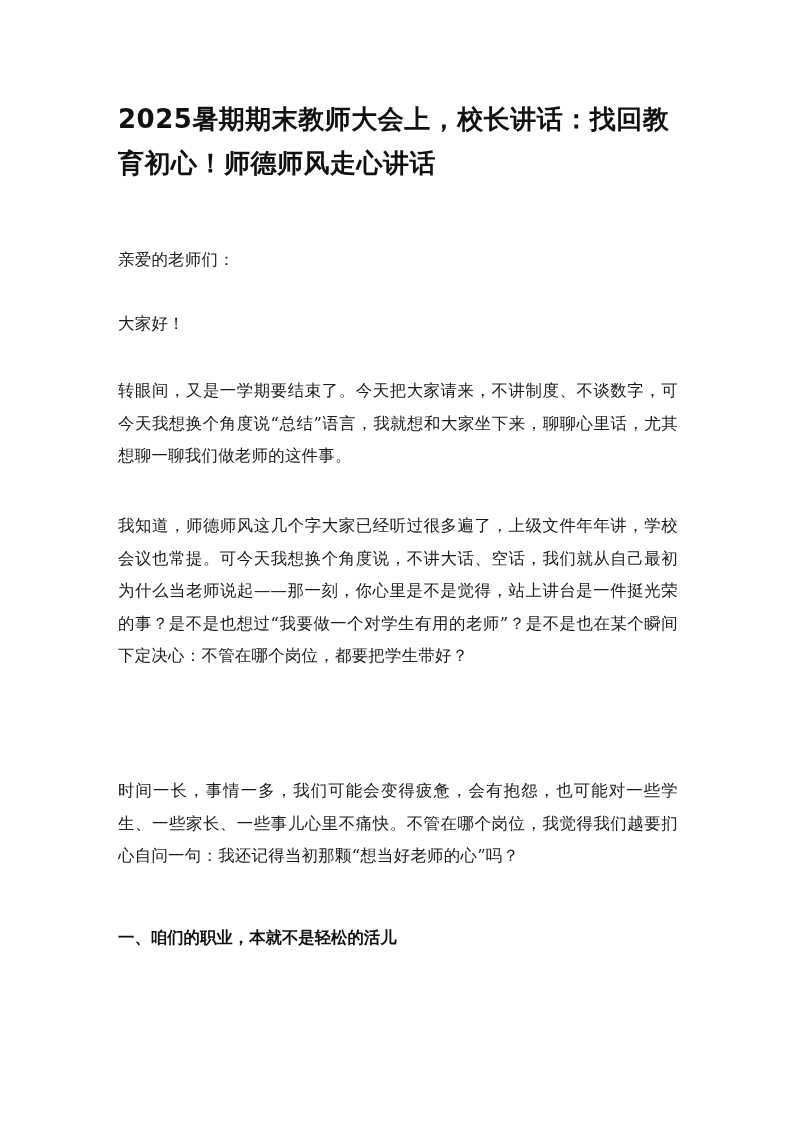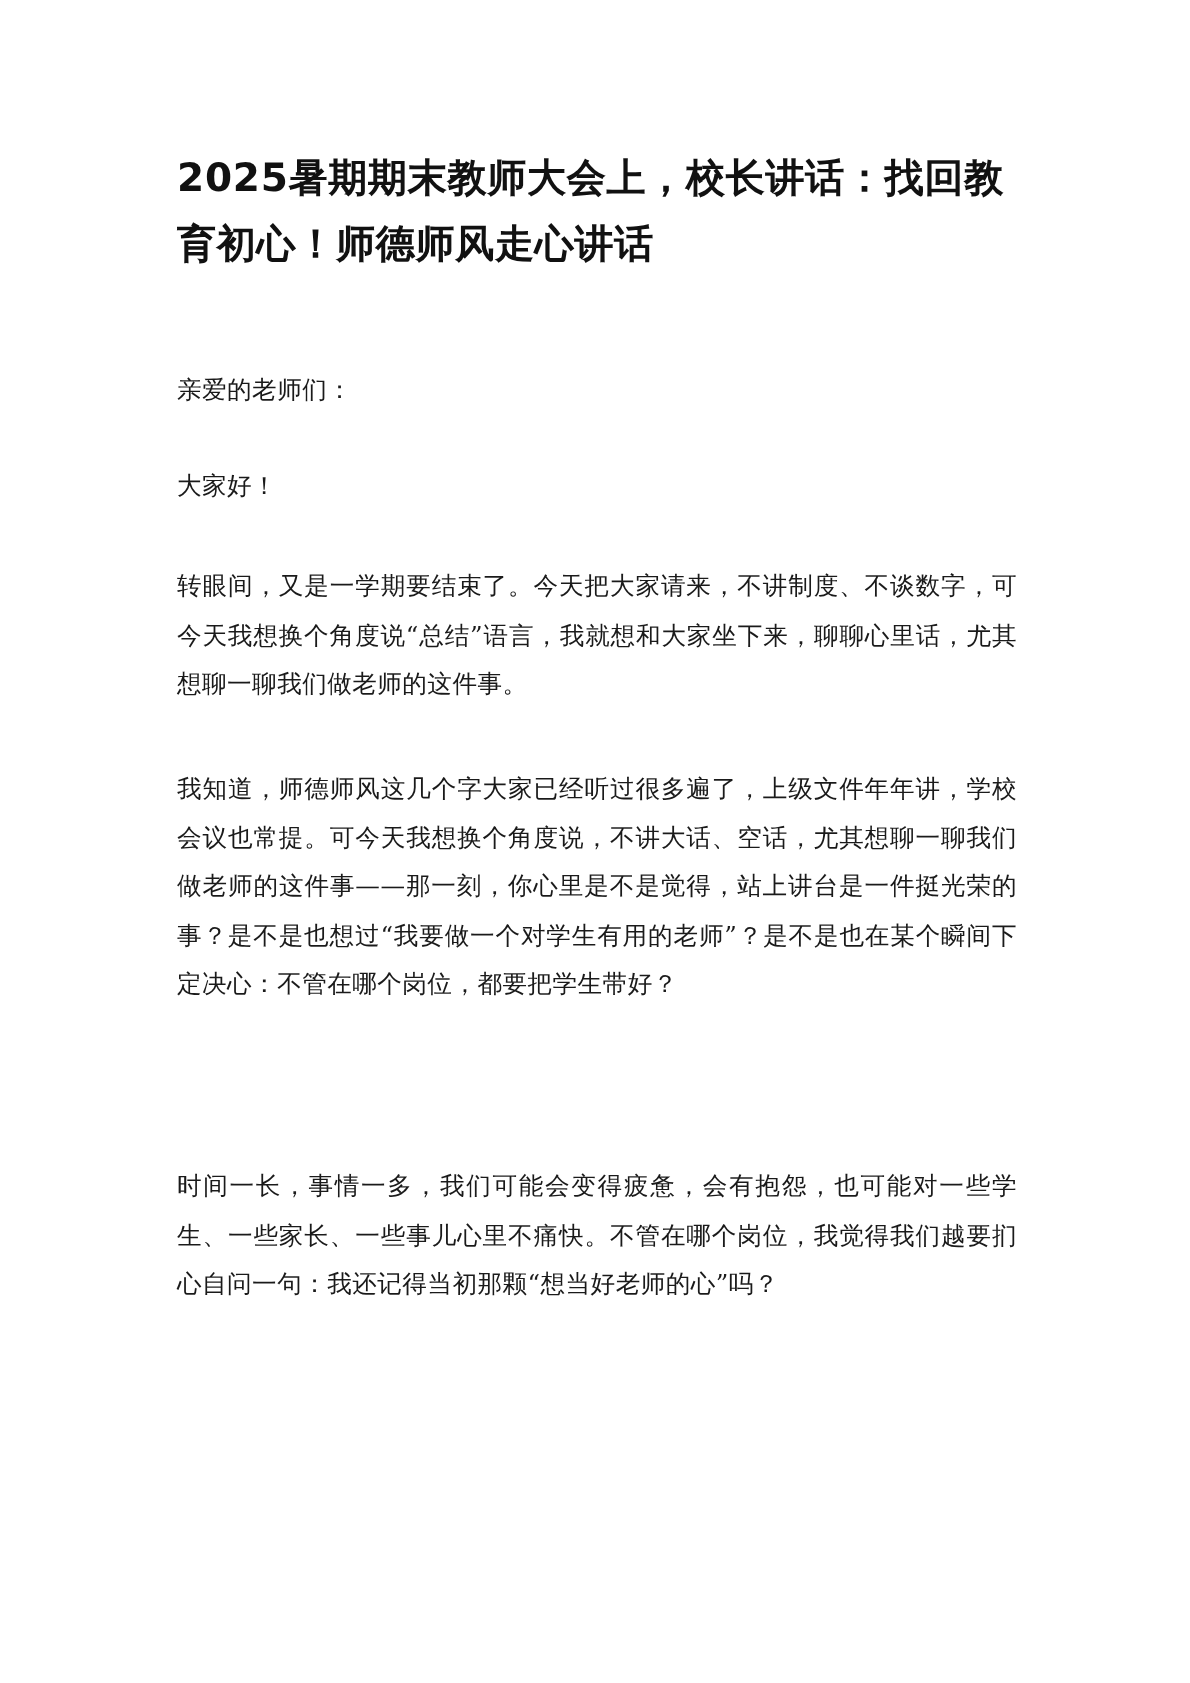--- a/index.html
+++ b/index.html
@@ -61,16 +61,17 @@
   </style>
 </head>
 <body>
 
 <div class="page">
   <h1 class="title">2025暑期期末教师大会上，校长讲话：找回教育初心！师德师风走心讲话</h1>
 
   <p class="body-text" style="top:244px;">亲爱的老师们：</p>
   <p class="body-text" style="top:308px;">大家好！</p>
   <p class="body-text" style="top:375px;">转眼间，又是一学期要结束了。今天把大家请来，不讲制度、不谈数字，可今天我想换个角度说“总结”语言，我就想和大家坐下来，聊聊心里话，尤其想聊一聊我们做老师的这件事。</p>
-  <p class="body-text" style="top:510px;">我知道，师德师风这几个字大家已经听过很多遍了，上级文件年年讲，学校会议也常提。可今天我想换个角度说，不讲大话、空话，尤其想聊一聊我们做老师的这件事——那一刻，你心里是不是觉得，站上讲台是一件挺光荣的事？是不是也想过“我要做一个对学生有用的老师”？是不是也在某个瞬间下定决心：不管在哪个岗位，都要把学生带好？</p>
+  <p class="body-text" style="top:510px;">我知道，师德师风这几个字大家已经听过很多遍了，上级文件年年讲，学校会议也常提。可今天我想换个角度说，不讲大话、空话，我们就从自己最初为什么当老师说起——那一刻，你心里是不是觉得，站上讲台是一件挺光荣的事？是不是也想过“我要做一个对学生有用的老师”？是不是也在某个瞬间下定决心：不管在哪个岗位，都要把学生带好？</p>
   <p class="body-text" style="top:775px;">时间一长，事情一多，我们可能会变得疲惫，会有抱怨，也可能对一些学生、一些家长、一些事儿心里不痛快。不管在哪个岗位，我觉得我们越要扪心自问一句：我还记得当初那颗“想当好老师的心”吗？</p>
 
+  <h2 class="heading" style="top:922px;">一、咱们的职业，本就不是轻松的活儿</h2>
 </div>
 
 </body></html>

